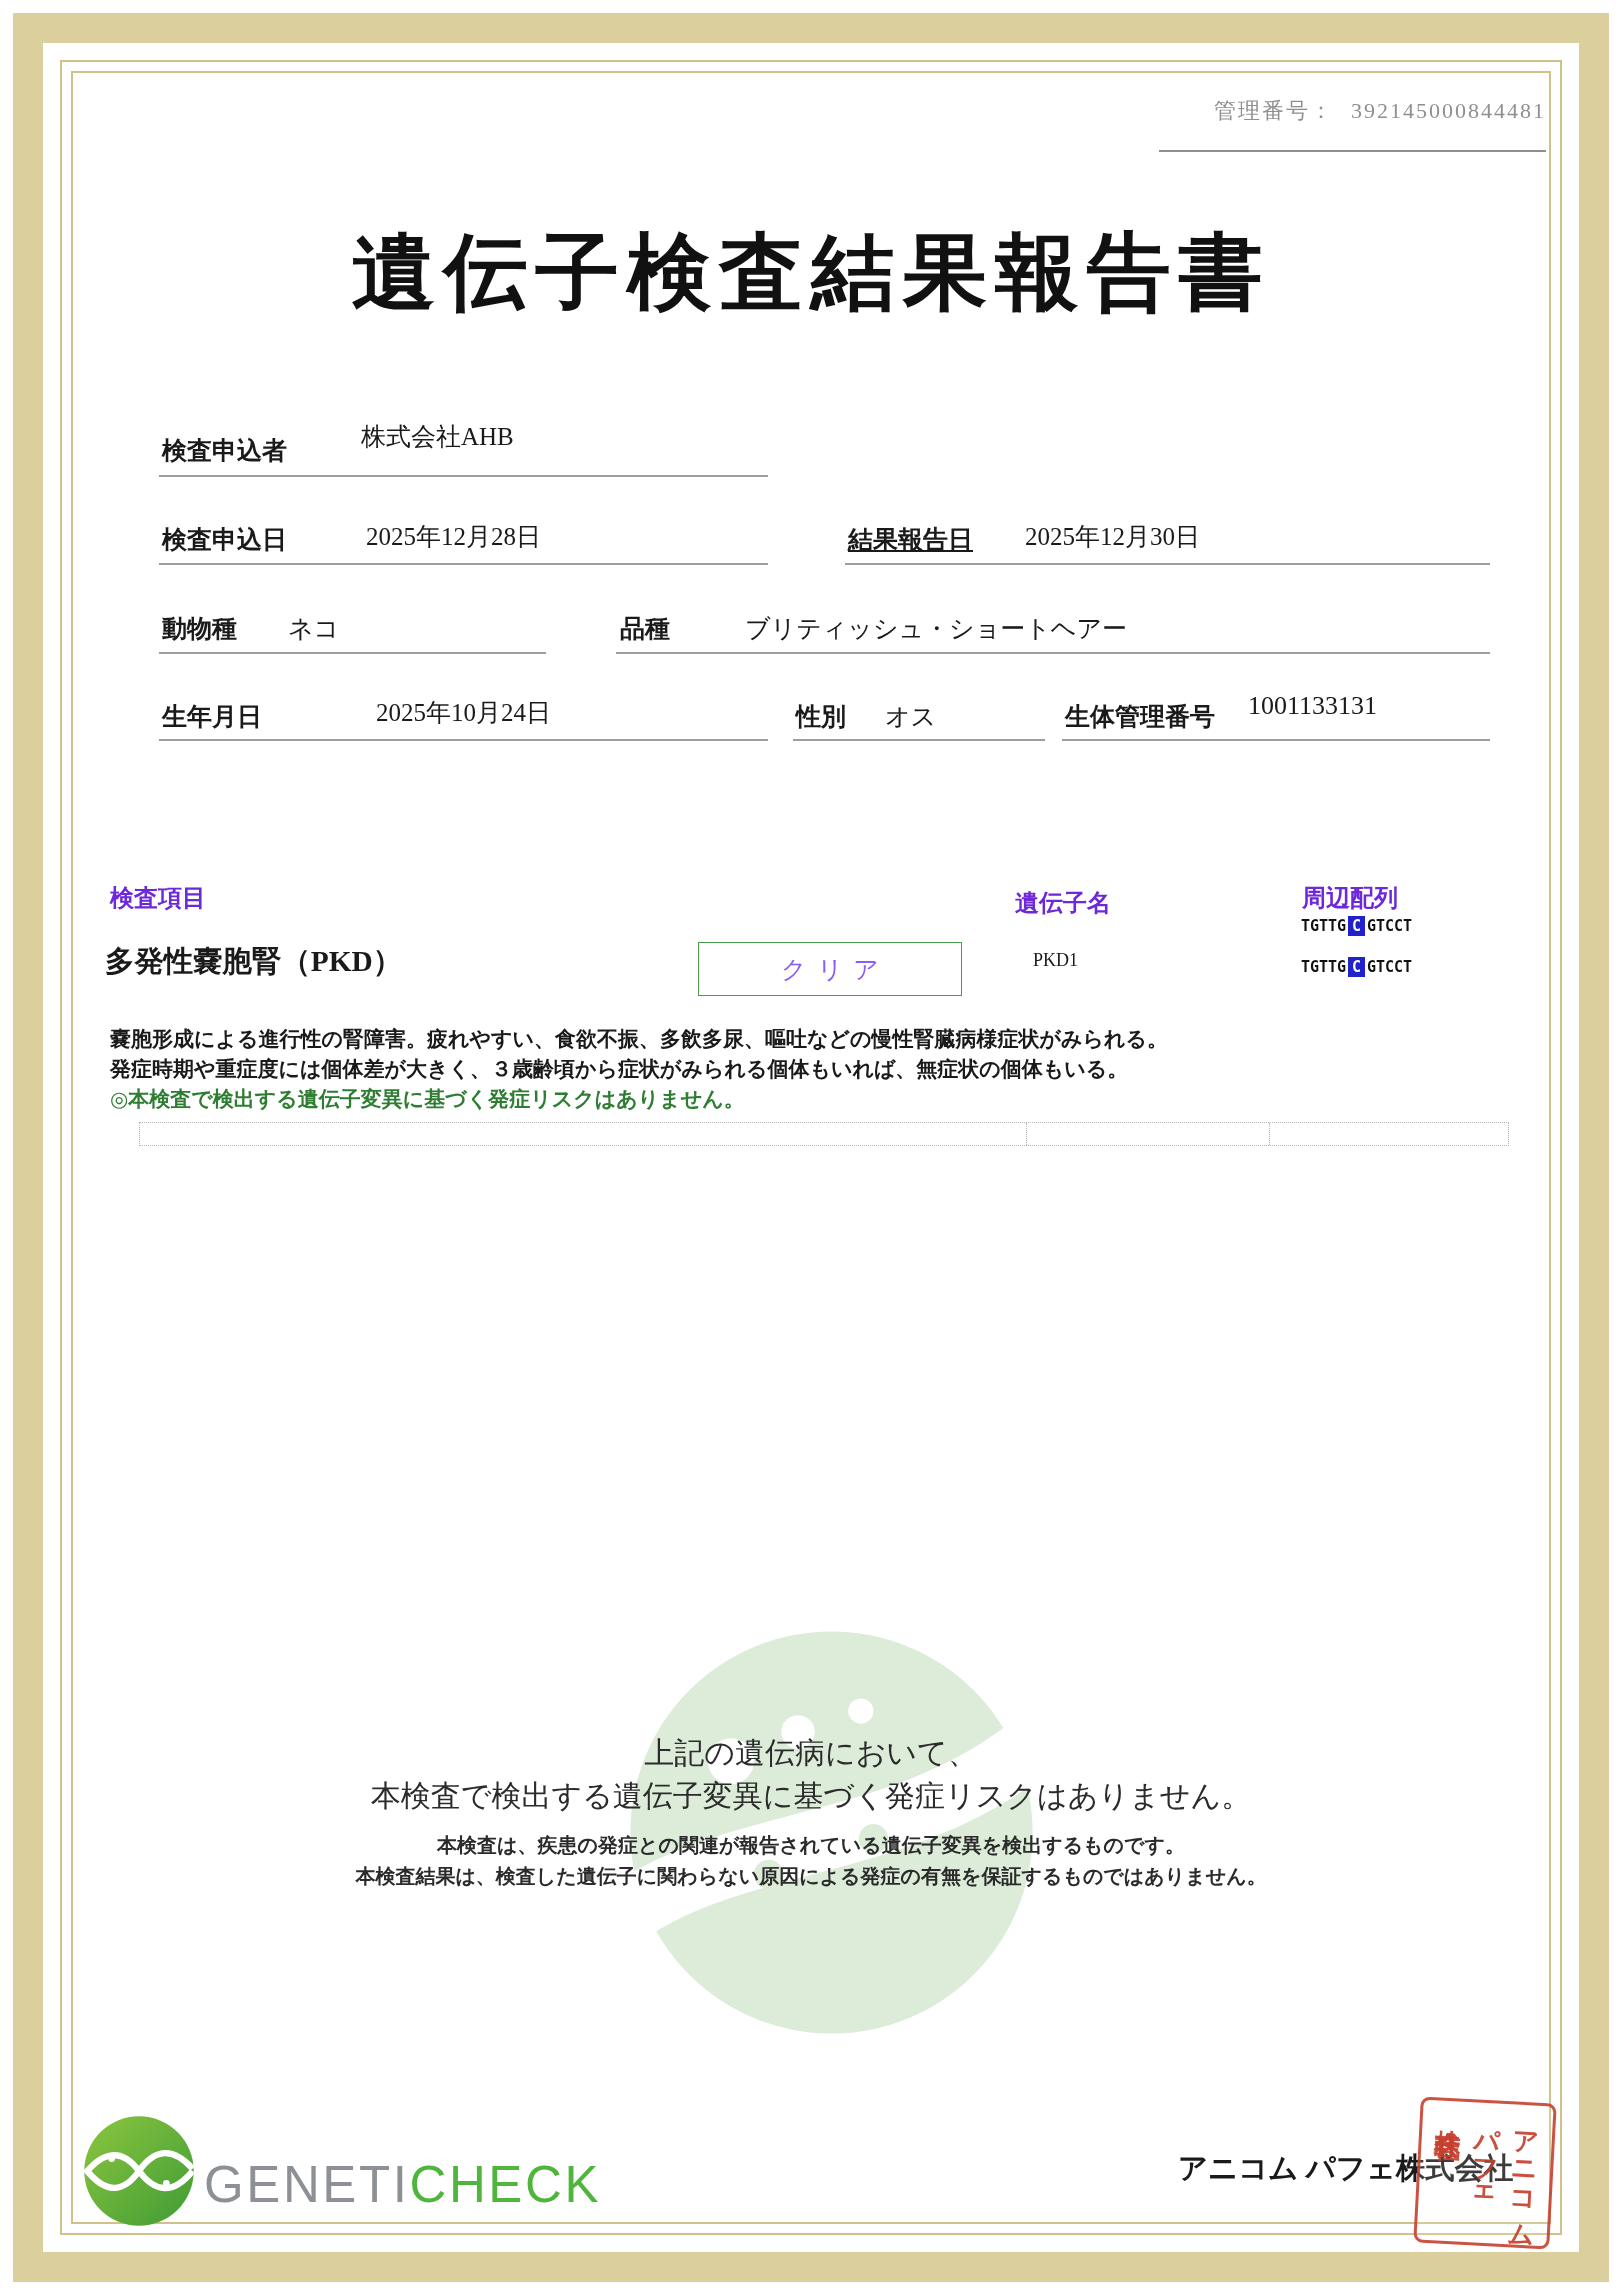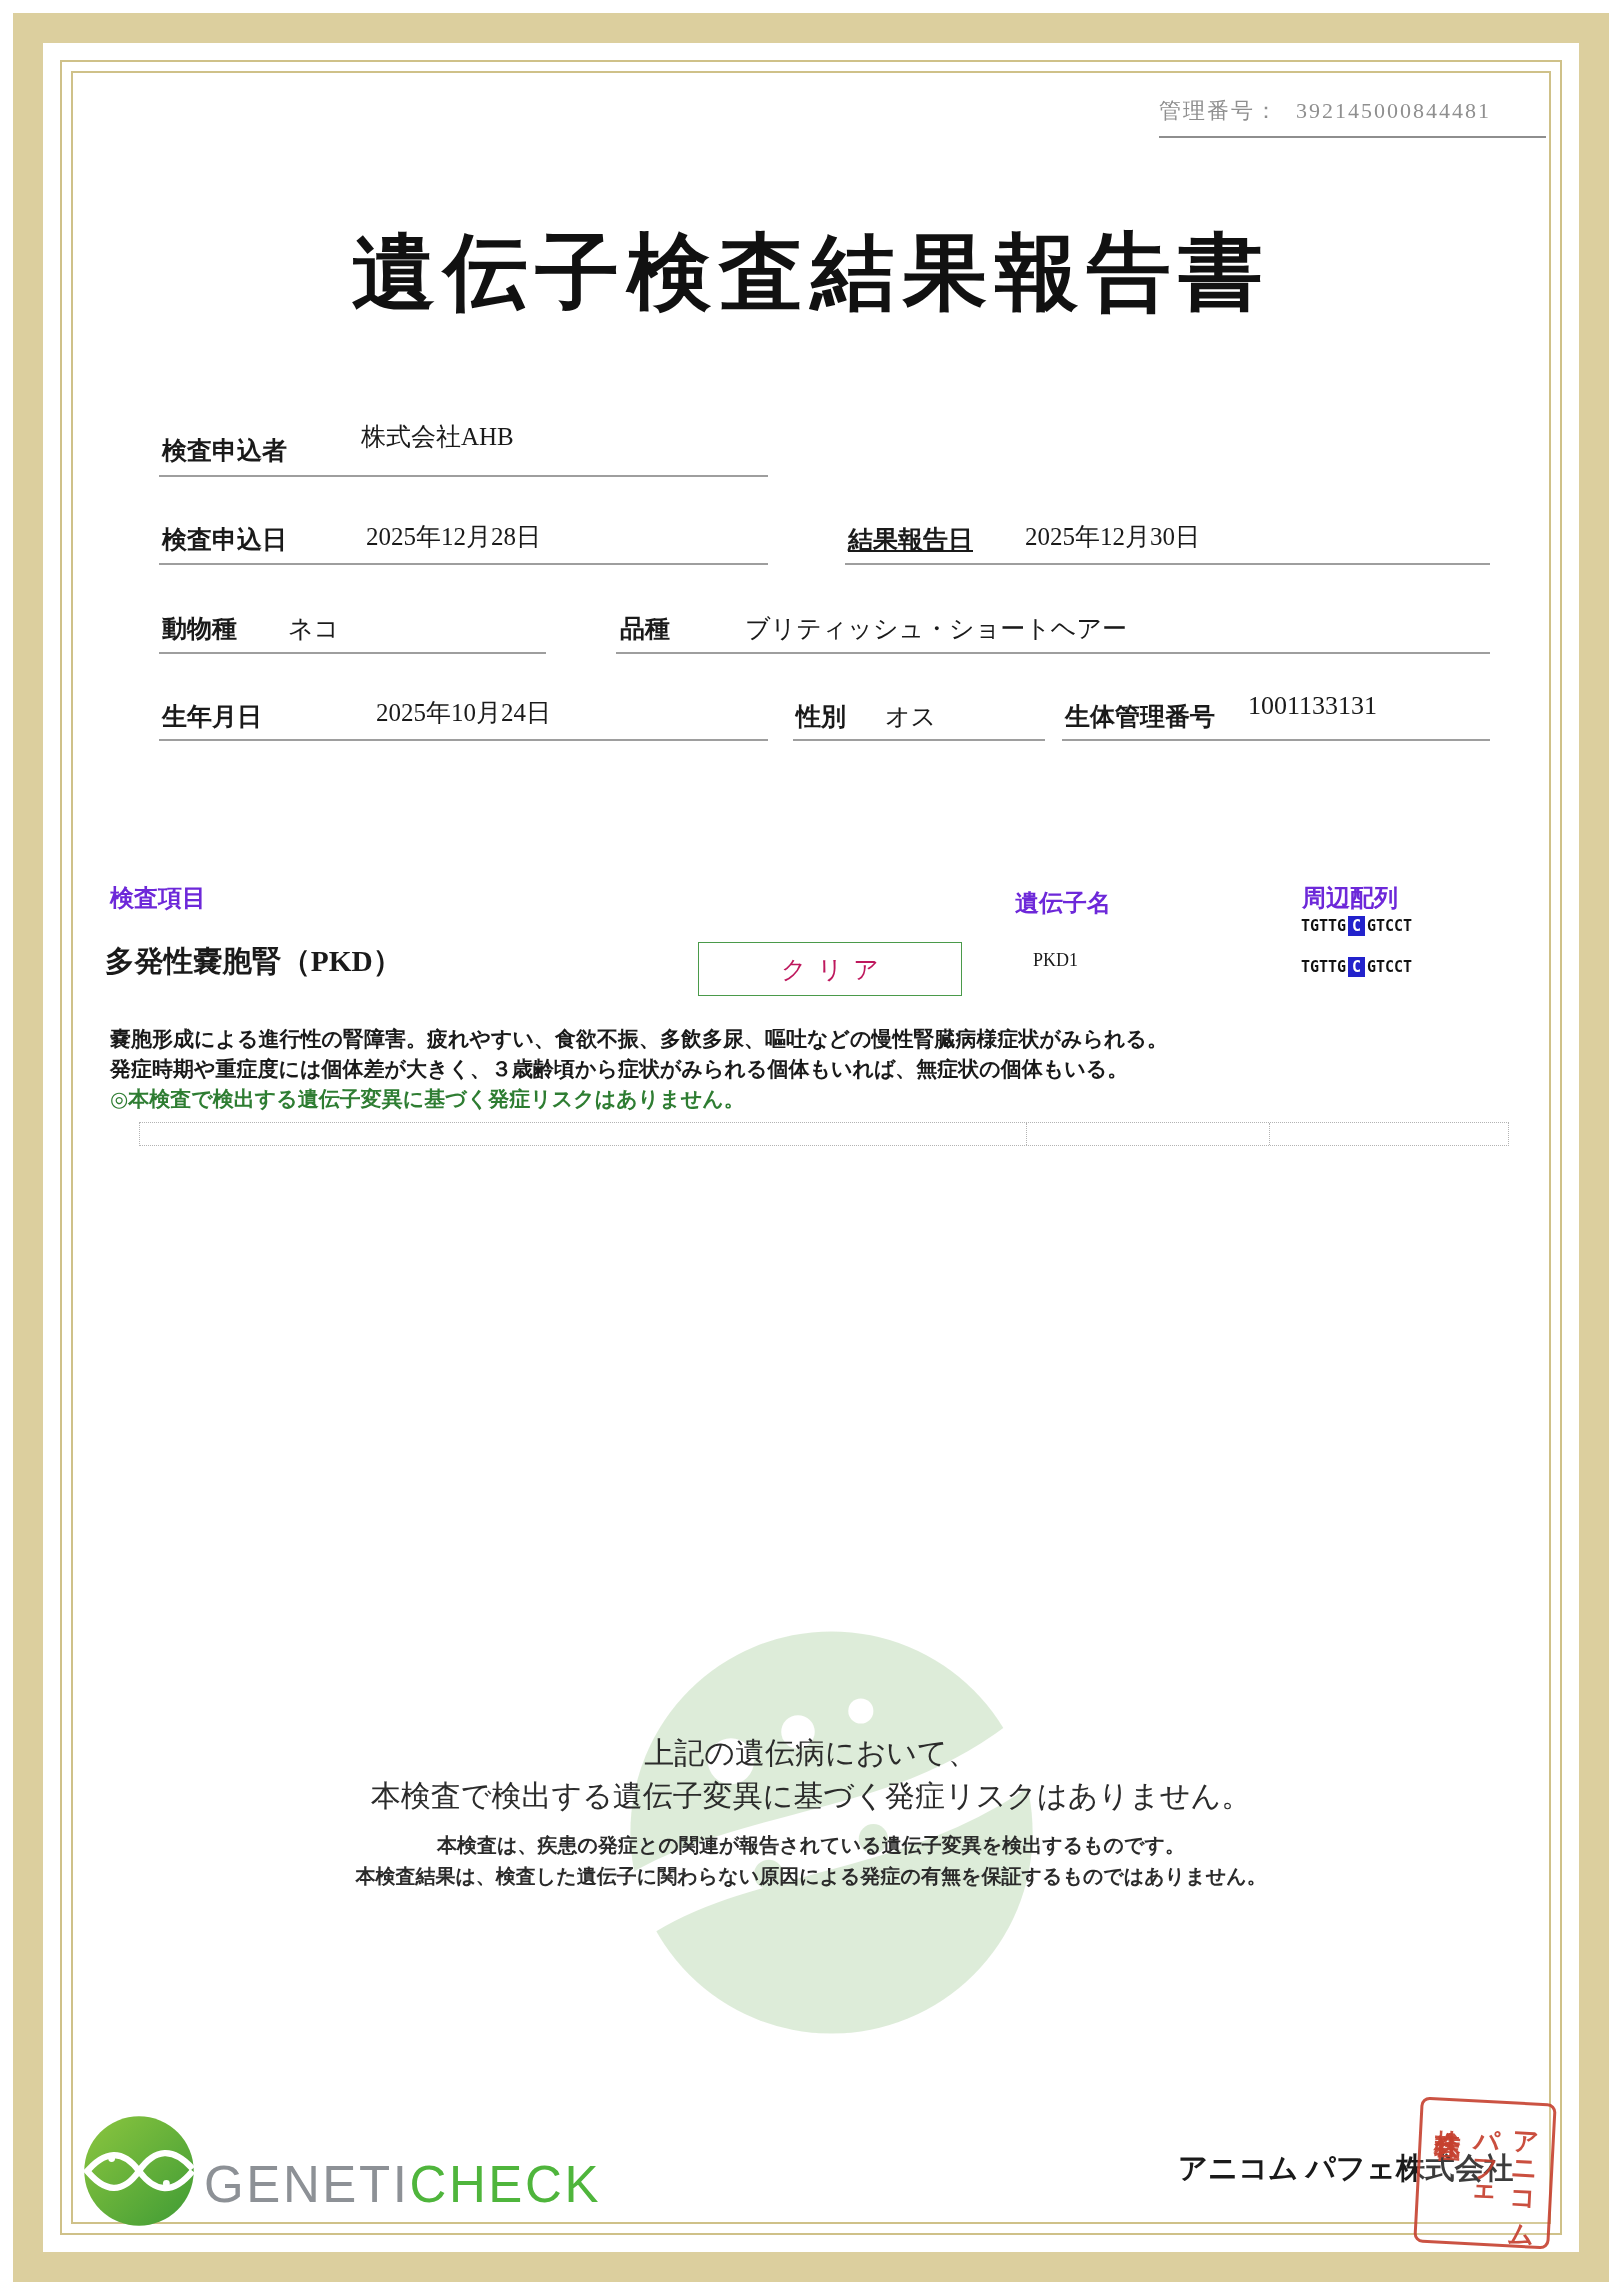--- a/index.html
+++ b/index.html
@@ -14,25 +14,25 @@
   .abs { position:absolute; }
 
   
   .frame-band  { position:absolute; inset:13px;  border:30px solid #dccf9e; pointer-events:none; }
   .frame-line1 { position:absolute; inset:60px;  border:2.6px solid #cfc189; pointer-events:none; }
   .frame-line2 { position:absolute; inset:71px; border:2.6px solid #cfc189; pointer-events:none; }
 
   
   .mgmt {
     top:96px; right:76px; width:387px;
-    text-align:left;
+    text-align:right;
     font-size:22px; letter-spacing:2px;
     color:#8f8f8f;
     border-bottom:2px solid #8e8e8e;
-    padding-bottom:10px;
+    padding-bottom:24px;
   }
   .mgmt-num { margin-left:17px; }
 
   .title {
     top:216px; left:0; width:100%;
     margin:0; text-align:center;
     font-size:84px; font-weight:700; letter-spacing:7.9px;
     color:#111;
   }
 
@@ -45,21 +45,21 @@
   .green-hdr {
     font-family:"Liberation Sans","DejaVu Sans",sans-serif;
     font-size:24px; font-weight:700; color:#6d28d9; white-space:nowrap;
   }
   .item-name { font-size:29.4px; font-weight:700; white-space:nowrap; }
   .clear-box {
     left:698px; top:942px; width:262px; height:52px;
     border:1.3px solid #4a9a4a;
     display:flex; align-items:center; justify-content:center;
     font-family:"Liberation Sans","DejaVu Sans",sans-serif;
-    font-size:25px; letter-spacing:10.5px; text-indent:10.5px; color:#be185d;
+    font-size:25px; letter-spacing:10.5px; text-indent:10.5px; color:#8b5cf6;
   }
   .gene-name { font-size:18px; white-space:nowrap; }
   .seq {
     font-family:"DejaVu Sans Mono","Liberation Mono",monospace;
     font-size:15px; font-weight:700; white-space:nowrap; color:#111;
   }
   .seq-var { background:#2222cc; color:#ffffff; padding:0.7px 3.9px; margin:0 2px; }
 
   .desc { font-size:21px; font-weight:700; white-space:nowrap; }
   .desc.green { color:#2e7d32; }

